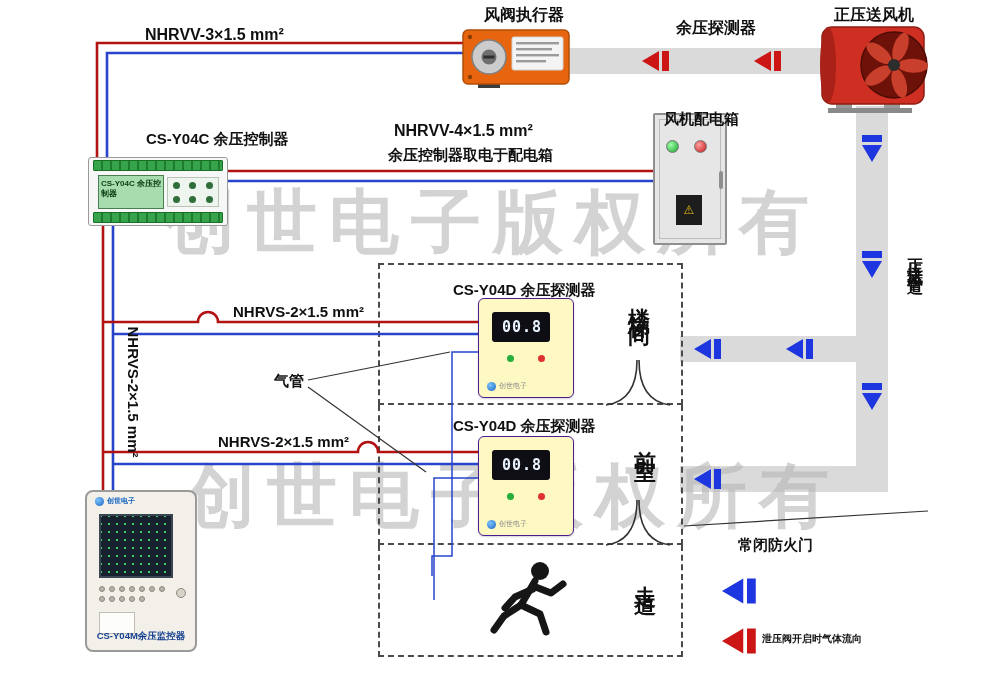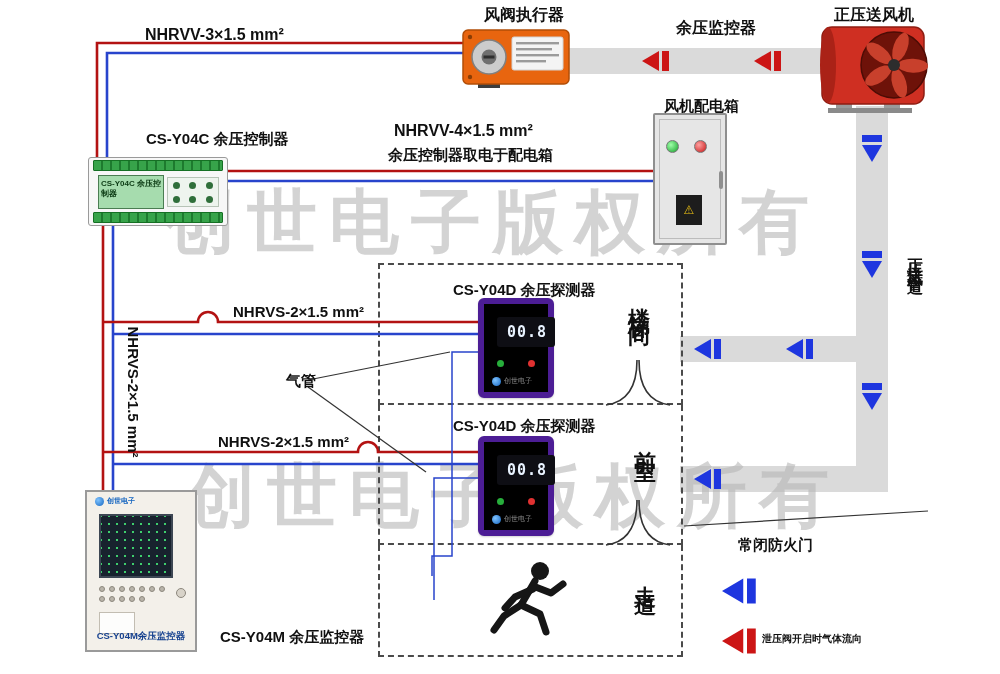--- a/index.html
+++ b/index.html
@@ -40,21 +40,21 @@
   .ctrl-strip.top { top:2px; } .ctrl-strip.bot { bottom:2px; }
   .ctrl-lcd { position:absolute; left:9px; top:17px; width:66px; height:34px;
     background:#a6dcae; border:1px solid #4a7d52; overflow:hidden; }
   .ctrl-lcd span { display:block; font-size:8px; line-height:1.25; font-weight:bold; color:#0c3b14; padding:3px 2px; }
   .ctrl-keys { position:absolute; right:8px; top:19px; width:52px; height:30px;
     background:#eef4ee; border:1px solid #b7c4b7; display:grid;
     grid-template-columns:repeat(3,1fr); place-items:center; }
   .ctrl-keys i { width:7px; height:7px; border-radius:50%; background:#2f6e3a; }
 
   
-  .detector { width:76px; height:100px; background:#000000; border:6px solid #4c1d95;
+  .detector { width:96px; height:100px; background:#fef9c3; border:1px solid #4c1d95;
     border-radius:6px; box-shadow:0 1px 2px rgba(0,0,0,.18); }
   .det-display { position:absolute; left:13px; top:13px; width:58px; height:30px;
     background:#0e0e14; border-radius:3px; color:#e9f3ff;
     font-family:"DejaVu Sans Mono","Liberation Mono",monospace; font-size:15px; font-weight:bold;
     display:flex; align-items:center; justify-content:flex-end; padding-right:8px; letter-spacing:1px; }
   .det-leds { position:absolute; left:0; right:0; top:56px; display:flex; justify-content:center; gap:24px; }
   .led { width:7px; height:7px; border-radius:50%; display:inline-block; }
   .led.green { background:var(--led-green,#27ae3b); }
   .led.red   { background:var(--led-red,#e03131); }
   .det-brand { position:absolute; left:8px; bottom:6px; display:flex; align-items:center; gap:3px;
@@ -67,21 +67,21 @@
   .db-inner { position:absolute; inset:4px; border:1px solid #bcbcbc; }
   .pilot { position:absolute; width:13px; height:13px; border-radius:50%; border:1.5px solid #777; }
   .pilot.green { left:11px; top:25px; background:radial-gradient(circle at 35% 35%, #9effa8, #18a02c); }
   .pilot.red   { left:39px; top:25px; background:radial-gradient(circle at 35% 35%, #ff9f9f, #c51616); }
   .db-plate { position:absolute; left:21px; top:80px; width:26px; height:30px; background:#1d1d1d;
     display:flex; align-items:center; justify-content:center; }
   .db-plate span { color:#f3c612; font-size:12px; line-height:1; }
   .db-handle { position:absolute; right:2px; top:56px; width:4px; height:18px; background:#8f8f8f; border-radius:2px; }
 
   
-  .monitor { width:112px; height:162px; background:#f3f0ea; border:2px solid #9a9a9a; border-radius:0; }
+  .monitor { width:112px; height:162px; background:#f3f0ea; border:2px solid #9a9a9a; border-radius:8px; }
   .mon-brand { position:absolute; left:8px; top:4px; display:flex; gap:3px; align-items:center;
     font-size:7px; color:#1565c0; font-weight:bold; }
   .mon-screen { position:absolute; left:12px; top:22px; width:74px; height:64px;
     background:#18222e; border:2px solid #3c4653;
     background-image:radial-gradient(#3fd06e 1px, transparent 1.5px);
     background-size:8px 8px; background-position:4px 4px; }
   .mon-btns { position:absolute; left:12px; top:94px; width:74px; display:flex; flex-wrap:wrap; gap:4px; }
   .mon-btns i { width:6px; height:6px; border-radius:50%; background:#b9b4aa; border:1px solid #8d887e; }
   .mon-lock { position:absolute; right:9px; top:96px; width:10px; height:10px; border-radius:50%;
     background:#d8d3c9; border:1px solid #8d887e; }
@@ -284,33 +284,32 @@
         <i></i>
         <i></i>
     </div>
     <i class="mon-lock"></i>
     <div class="mon-slot"></div>
     <div class="mon-label">CS-Y04M余压监控器</div>
   </div>
 
   <div class="lbl" style="left:145px;top:26px;font-size:16px;">NHRVV-3×1.5 mm²</div>
   <div class="lbl" style="left:484px;top:5px;font-size:16px;">风阀执行器</div>
-  <div class="lbl" style="left:676px;top:18px;font-size:16px;">余压监控器</div>
+  <div class="lbl" style="left:676px;top:18px;font-size:16px;">余压探测器</div>
   <div class="lbl" style="left:834px;top:5px;font-size:16px;">正压送风机</div>
   <div class="lbl" style="left:146px;top:130px;font-size:15px;">CS-Y04C 余压控制器</div>
   <div class="lbl" style="left:394px;top:122px;font-size:16px;">NHRVV-4×1.5 mm²</div>
   <div class="lbl" style="left:388px;top:146px;font-size:15px;">余压控制器取电于配电箱</div>
-  <div class="lbl" style="left:664px;top:97px;font-size:15px;">风机配电箱</div>
+  <div class="lbl" style="left:664px;top:110px;font-size:15px;">风机配电箱</div>
   <div class="lbl" style="left:453px;top:281px;font-size:15px;">CS-Y04D 余压探测器</div>
   <div class="lbl" style="left:233px;top:303px;font-size:15px;">NHRVS-2×1.5 mm²</div>
-  <div class="lbl" style="left:274px;top:372px;font-size:15px;margin-left:12px;">气管</div>
+  <div class="lbl" style="left:274px;top:372px;font-size:15px;">气管</div>
   <div class="lbl" style="left:453px;top:417px;font-size:15px;">CS-Y04D 余压探测器</div>
   <div class="lbl" style="left:218px;top:433px;font-size:15px;">NHRVS-2×1.5 mm²</div>
   <div class="lbl" style="left:133px;top:392px;font-size:15px;transform:translate(-50%,-50%) rotate(90deg);">NHRVS-2×1.5 mm²</div>
   <div class="lbl vcjk" style="left:904px;top:246px;font-size:16px;letter-spacing:4px;">正压送风管道</div>
   <div class="lbl" style="left:738px;top:492px;font-size:15px;margin-top:44px;">常闭防火门</div>
-  <div class="lbl" style="left:220px;top:628px;font-size:15px;">CS-Y04M 余压监控器</div>
   <div class="lbl vcjk" style="left:624px;top:290px;font-size:22px;letter-spacing:8px;">楼梯间</div>
   <div class="lbl vcjk" style="left:630px;top:433px;font-size:22px;letter-spacing:8px;">前室</div>
   <div class="lbl vcjk" style="left:630px;top:568px;font-size:22px;letter-spacing:8px;">走道</div>
   <div class="lbl" style="left:762px;top:632px;font-size:10px;">泄压阀开启时气体流向</div>
 
 </div>
 
 </body></html>

